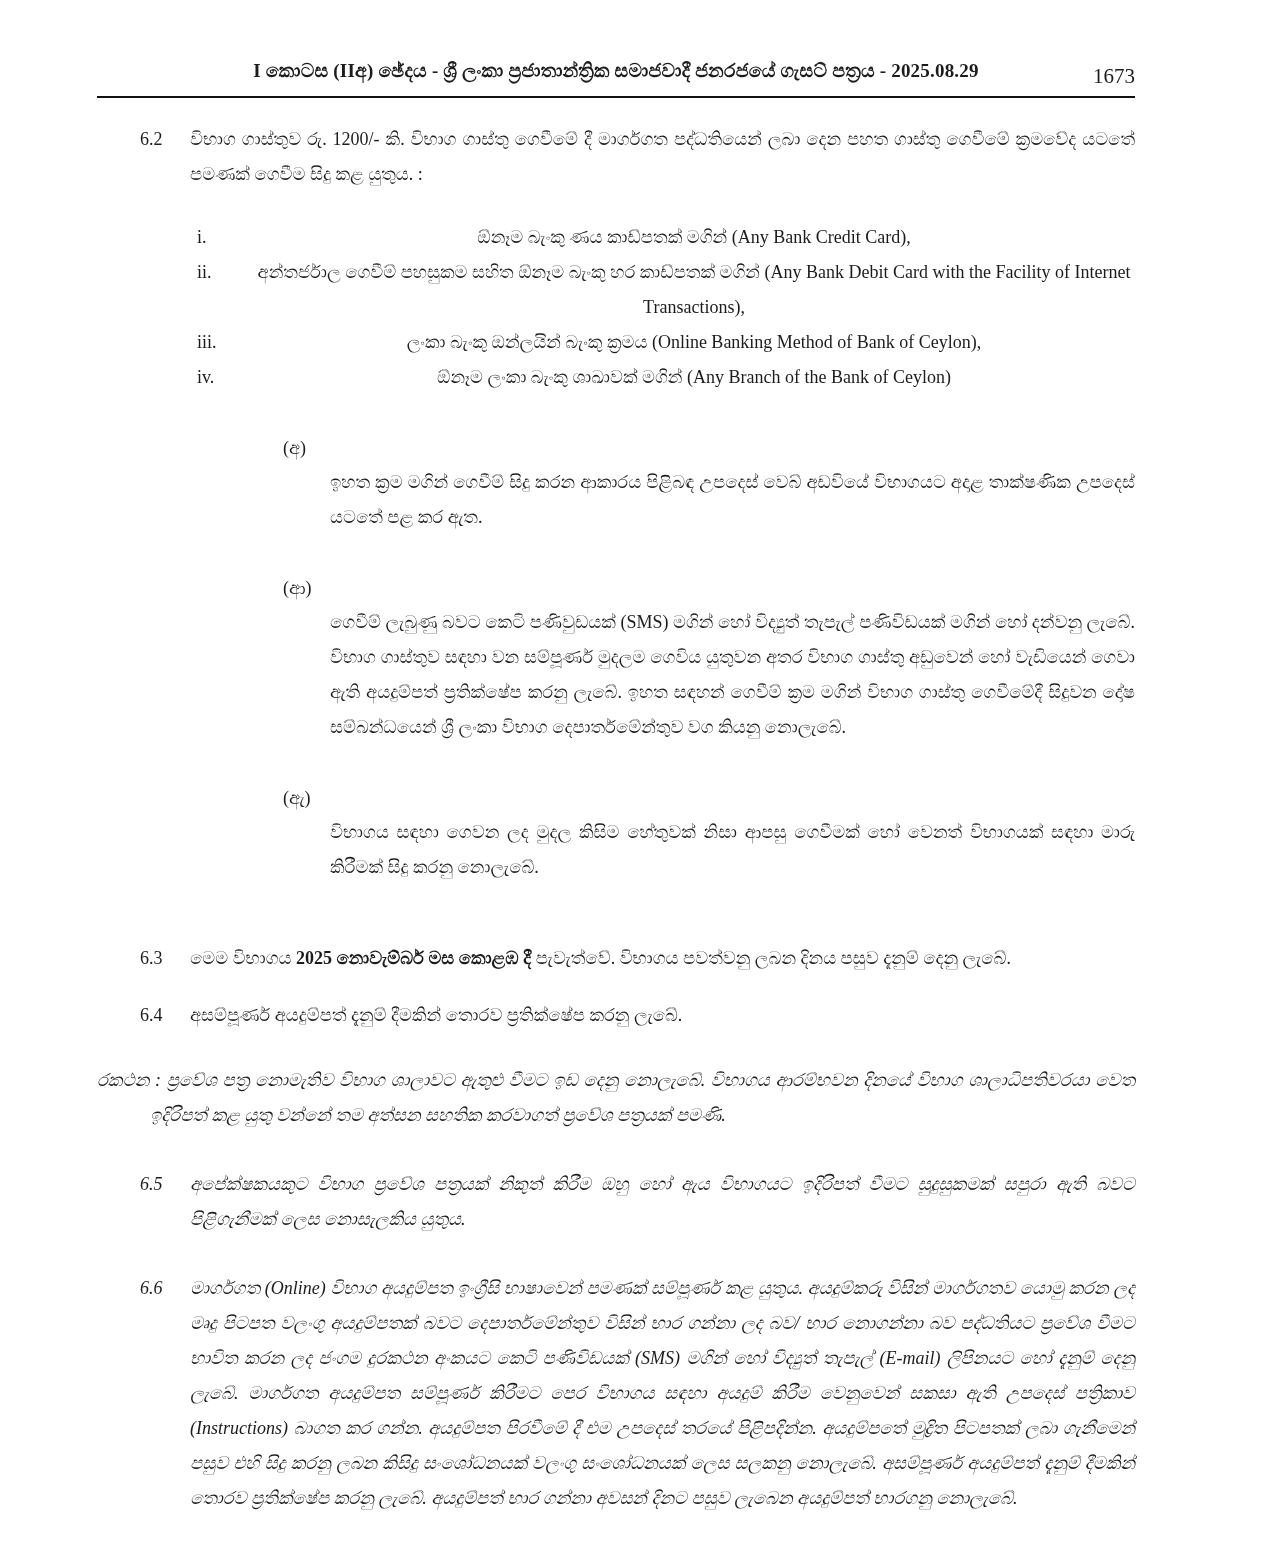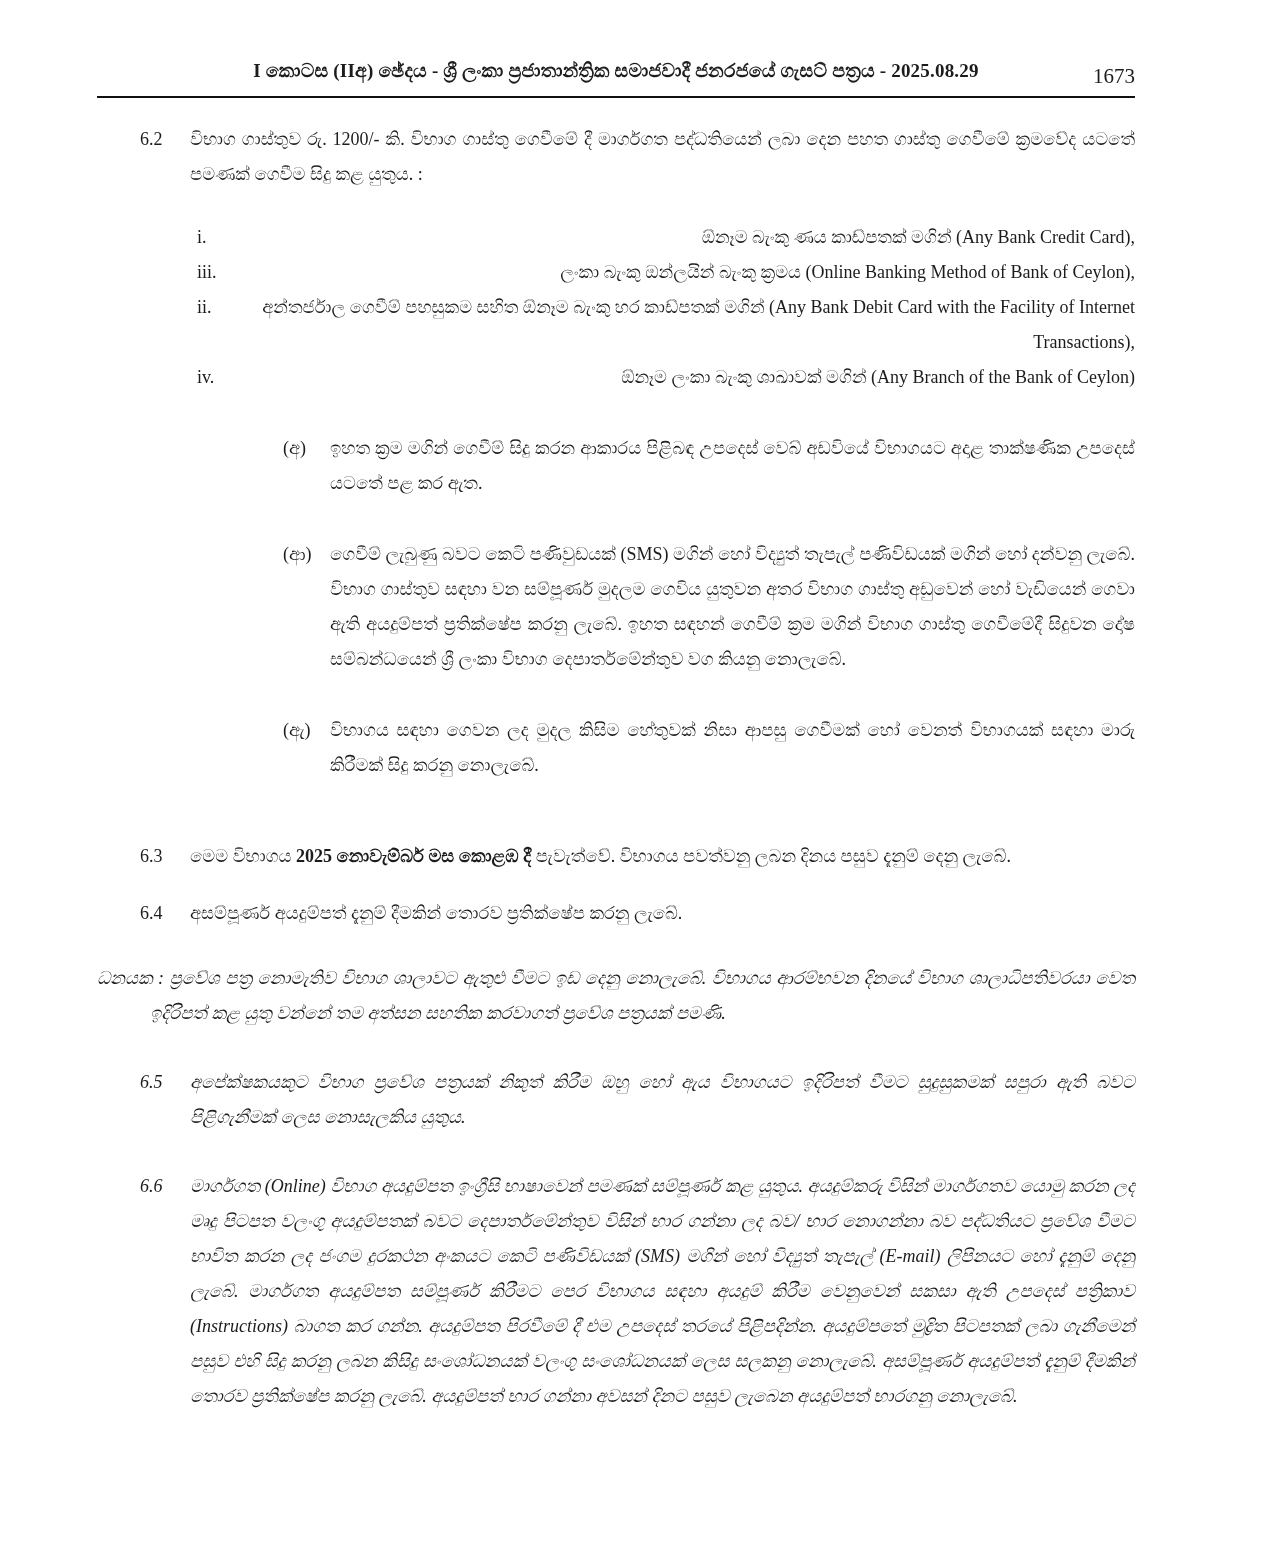--- a/index.html
+++ b/index.html
@@ -45,26 +45,26 @@
   }
   
   .doc { font-size: 18px; line-height: 35px; }
   .section { display: flex; margin-top: 24px; }
   .sec-num { width: 50px; flex: 0 0 50px; margin-left: 43px; }
   .sec-body { flex: 1; text-align: justify; }
   
   .pay-list { margin-top: 28px; margin-left: 100px; }
   .pay-item { display: flex; }
   .pay-marker { width: 56px; flex: 0 0 56px; }
-  .pay-text { flex: 1; text-align: right; }
+  .pay-text { flex: 1; text-align: center; }
   
   .note-label { margin-top: 32px; margin-left: 166px; }
   .note-item { display: flex; margin-top: 36px; }
   .note-marker { width: 47px; flex: 0 0 47px; margin-left: 186px; }
-  .note-text { flex: 1; text-align: justify; }
+  .note-text { flex: 1; text-align: justify; margin-top: 34px; }
   
   .note-para {
     margin-top: 30px;
     padding-left: 53px;
     text-indent: -53px;
     text-align: justify;
     font-style: italic;
   }
   .bold { font-weight: bold; margin-top: 32px; }
   .mt-lg { margin-top: 56px; }
@@ -88,26 +88,26 @@
       <span class="sec-num">6.2</span>
       <span class="sec-body">විභාග ගාස්තුව රු. 1200/- කි. විභාග ගාස්තු ගෙවීමේ දී මාර්ගගත පද්ධතියෙන් ලබා දෙන පහත ගාස්තු ගෙවීමේ ක්‍රමවේද යටතේ පමණක් ගෙවීම සිදු කළ යුතුය. :</span>
     </div>
 
     <div class="pay-list">
       <div class="pay-item">
         <span class="pay-marker">i.</span>
         <span class="pay-text">ඕනෑම බැංකු ණය කාඩ්පතක් මගින් (Any Bank Credit Card),</span>
       </div>
       <div class="pay-item">
+        <span class="pay-marker">ii.</span>
+        <span class="pay-text">අන්තර්ජාල ගෙවීම් පහසුකම සහිත ඕනෑම බැංකු හර කාඩ්පතක් මගින් (Any Bank Debit Card with the Facility of Internet Transactions),</span>
+      </div>
+      <div class="pay-item">
         <span class="pay-marker">iii.</span>
         <span class="pay-text">ලංකා බැංකු ඔන්ලයින් බැංකු ක්‍රමය (Online Banking Method of Bank of Ceylon),</span>
-      </div>
-      <div class="pay-item">
-        <span class="pay-marker">ii.</span>
-        <span class="pay-text">අන්තර්ජාල ගෙවීම් පහසුකම සහිත ඕනෑම බැංකු හර කාඩ්පතක් මගින් (Any Bank Debit Card with the Facility of Internet Transactions),</span>
       </div>
       <div class="pay-item">
         <span class="pay-marker">iv.</span>
         <span class="pay-text">ඕනෑම ලංකා බැංකු ශාඛාවක් මගින් (Any Branch of the Bank of Ceylon)</span>
       </div>
     </div>
 
 
     <div class="note-item">
       <span class="note-marker">(අ)</span>
@@ -125,21 +125,21 @@
     <div class="section mt-lg">
       <span class="sec-num">6.3</span>
       <span class="sec-body"><span>මෙම විභාගය </span><span class="bold">2025 නොවැම්බර් මස කොළඹ දී</span><span> පැවැත්වේ. විභාගය පවත්වනු ලබන දිනය පසුව දැනුම් දෙනු ලැබේ.</span></span>
     </div>
 
     <div class="section mt-md">
       <span class="sec-num">6.4</span>
       <span class="sec-body">අසම්පූර්ණ අයදුම්පත් දැනුම් දීමකින් තොරව ප්‍රතික්ෂේප කරනු ලැබේ.</span>
     </div>
 
-    <p class="note-para"><span class="bold" style="font-weight:normal">ධනයක :</span><span> ප්‍රවේශ පත්‍ර නොමැතිව විභාග ශාලාවට ඇතුළු වීමට ඉඩ දෙනු නොලැබේ. විභාගය ආරම්භවන දිනයේ විභාග ශාලාධිපතිවරයා වෙත ඉදිරිපත් කළ යුතු වන්නේ තම අත්සන සහතික කරවාගත් ප්‍රවේශ පත්‍රයක් පමණි.</span></p>
+    <p class="note-para"><span class="bold" style="font-weight:normal">රකථන :</span><span> ප්‍රවේශ පත්‍ර නොමැතිව විභාග ශාලාවට ඇතුළු වීමට ඉඩ දෙනු නොලැබේ. විභාගය ආරම්භවන දිනයේ විභාග ශාලාධිපතිවරයා වෙත ඉදිරිපත් කළ යුතු වන්නේ තම අත්සන සහතික කරවාගත් ප්‍රවේශ පත්‍රයක් පමණි.</span></p>
 
     <div class="section mt-sec">
       <span class="sec-num">6.5</span>
       <span class="sec-body">අපේක්ෂකයකුට විභාග ප්‍රවේශ පත්‍රයක් නිකුත් කිරීම ඔහු හෝ ඇය විභාගයට ඉදිරිපත් වීමට සුදුසුකමක් සපුරා ඇති බවට පිළිගැනීමක් ලෙස නොසැලකිය යුතුය.</span>
     </div>
 
     <div class="section mt-sec">
       <span class="sec-num">6.6</span>
       <span class="sec-body">මාර්ගගත (Online) විභාග අයදුම්පත ඉංග්‍රීසි භාෂාවෙන් පමණක් සම්පූර්ණ කළ යුතුය. අයදුම්කරු විසින් මාර්ගගතව යොමු කරන ලද මෘදු පිටපත වලංගු අයදුම්පතක් බවට දෙපාර්තමේන්තුව විසින් භාර ගන්නා ලද බව/ භාර නොගන්නා බව පද්ධතියට ප්‍රවේශ වීමට භාවිත කරන ලද ජංගම දුරකථන අංකයට කෙටි පණිවිඩයක් (SMS) මගින් හෝ විද්‍යුත් තැපැල් (E-mail) ලිපිනයට හෝ දැනුම් දෙනු ලැබේ. මාර්ගගත අයදුම්පත සම්පූර්ණ කිරීමට පෙර විභාගය සඳහා අයදුම් කිරීම වෙනුවෙන් සකසා ඇති උපදෙස් පත්‍රිකාව (Instructions) බාගත කර ගන්න. අයදුම්පත පිරවීමේ දී එම උපදෙස් තරයේ පිළිපදින්න. අයදුම්පතේ මුද්‍රිත පිටපතක් ලබා ගැනීමෙන් පසුව එහි සිදු කරනු ලබන කිසිදු සංශෝධනයක් වලංගු සංශෝධනයක් ලෙස සලකනු නොලැබේ. අසම්පූර්ණ අයදුම්පත් දැනුම් දීමකින් තොරව ප්‍රතික්ෂේප කරනු ලැබේ. අයදුම්පත් භාර ගන්නා අවසන් දිනට පසුව ලැබෙන අයදුම්පත් භාරගනු නොලැබේ.</span>
     </div>

